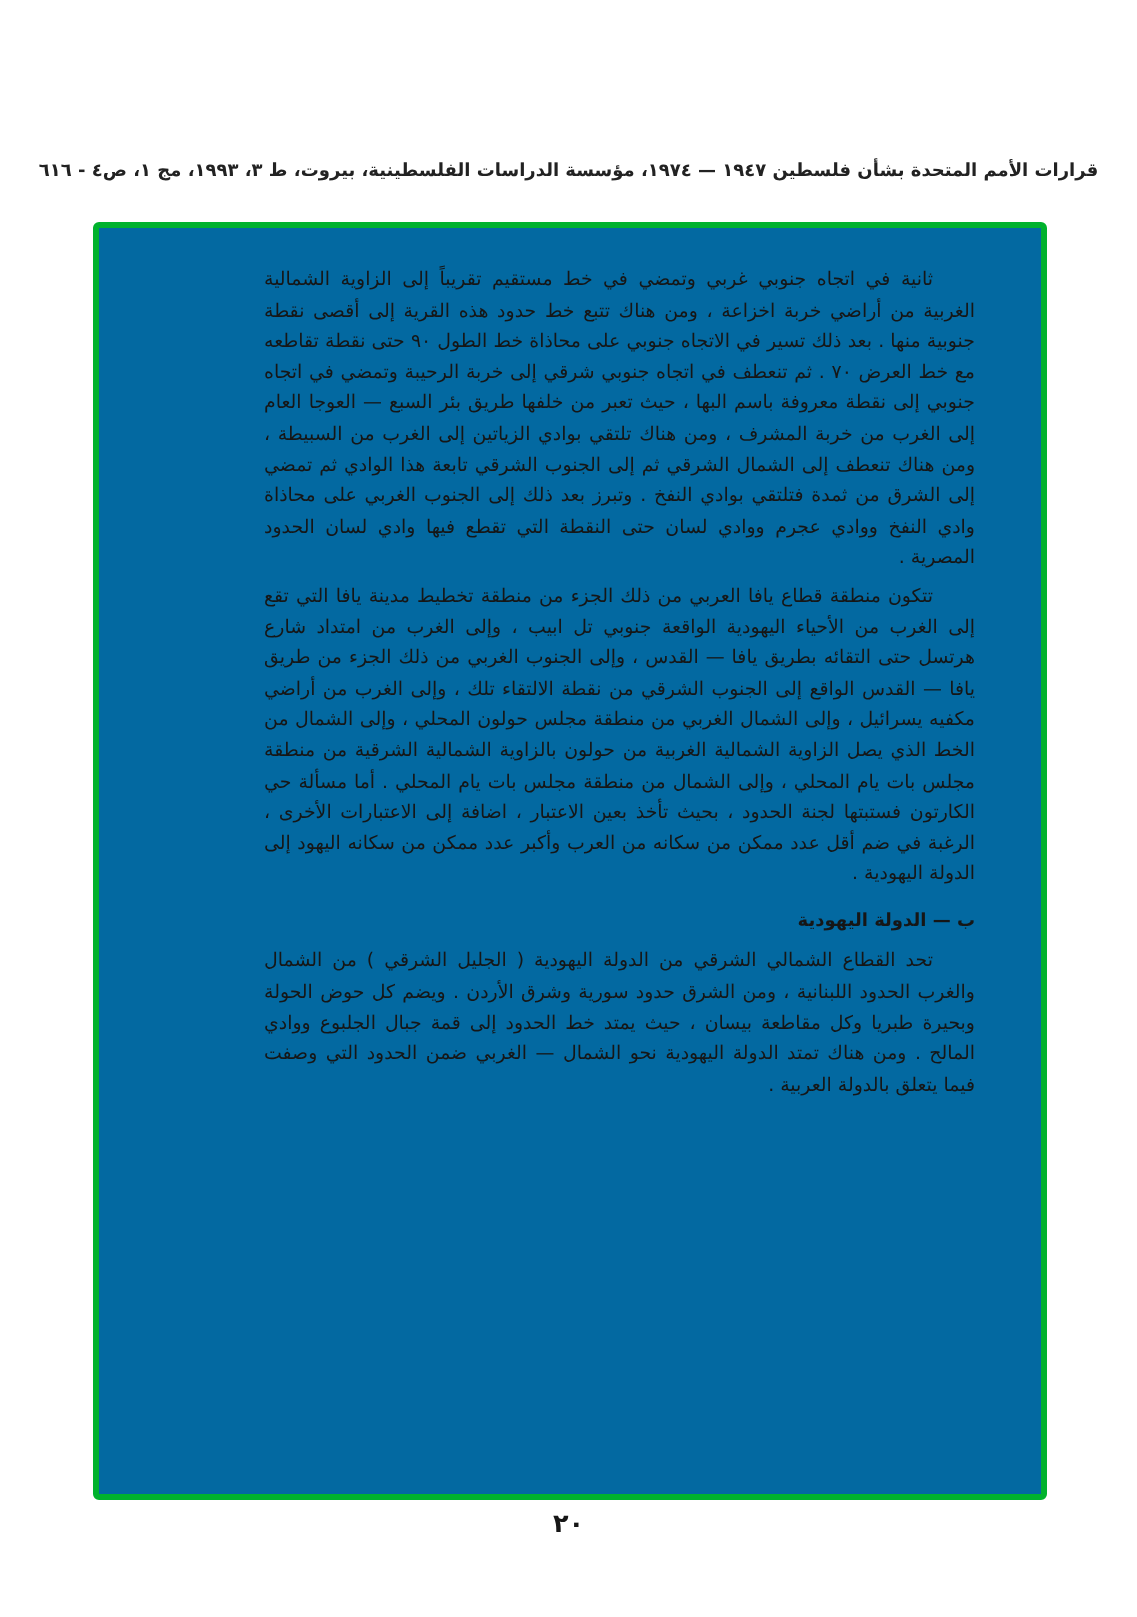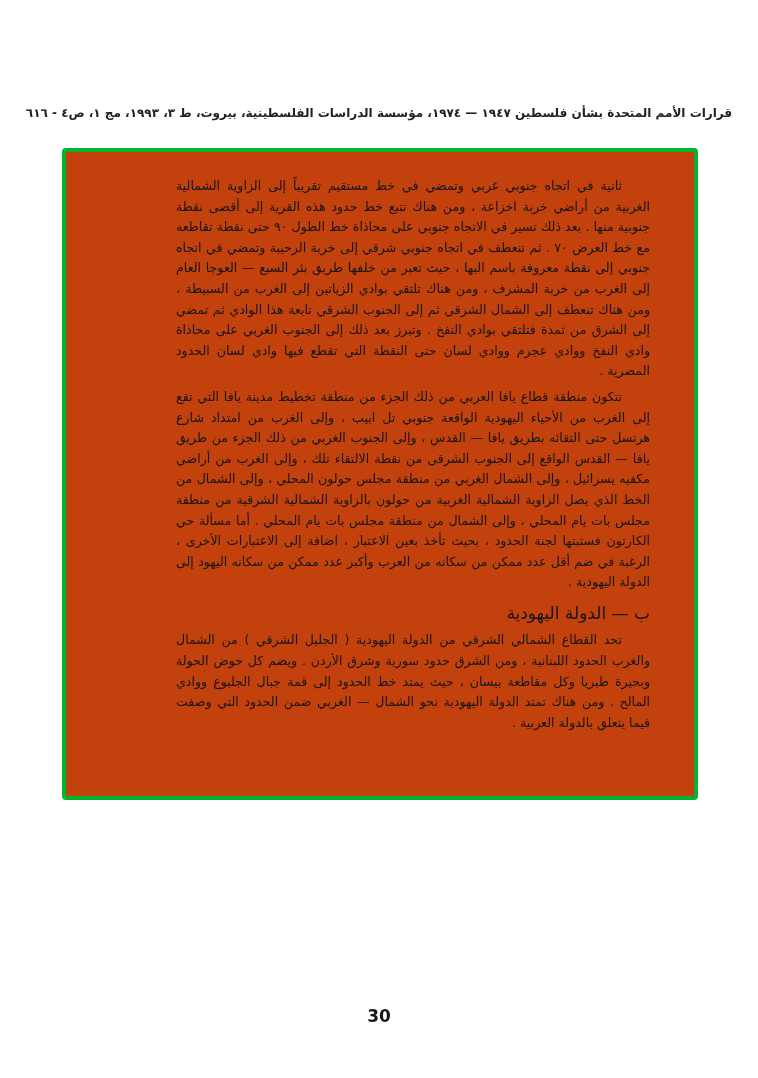--- a/index.html
+++ b/index.html
@@ -30,44 +30,44 @@
     text-align: center;
     direction: rtl;
     font-size: 12px;
     font-weight: bold;
     color: #222;
     white-space: nowrap;
   }
   .green-box {
     position: absolute;
     left: 62px; top: 148px;
-    width: 636px; height: 652px;
+    width: 636px; height: 852px;
     border: 4px solid var(--green);
     border-radius: 4px;
-    background: #c2410c;
+    background: #0369a1;
   }
   .text-block {
     position: absolute;
     top: 24px;
     right: 44px;
     width: 474px;
     direction: rtl;
     text-align: justify;
     font-size: 12.6px;
     line-height: 20.6px;
     color: #161616;
   }
   .para {
     margin: 0 0 5px 0;
     text-indent: 28px;
   }
   .section-heading {
     margin: 10px 0 7px 0;
-    font-size: 17px;
-    font-weight: normal;
+    font-size: 12px;
+    font-weight: bold;
     text-indent: 0;
   }
   .page-number {
     position: absolute;
     top: 1006px; left: 0; width: 100%;
     text-align: center;
     font-size: 17px;
     font-weight: bold;
     direction: rtl;
   }
@@ -87,15 +87,15 @@
 
       <p class="para">تتكون منطقة قطاع يافا العربي من ذلك الجزء من منطقة تخطيط مدينة يافا التي تقع إلى الغرب من الأحياء اليهودية الواقعة جنوبي تل ابيب ، وإلى الغرب من امتداد شارع هرتسل حتى التقائه بطريق يافا — القدس ، وإلى الجنوب الغربي من ذلك الجزء من طريق يافا — القدس الواقع إلى الجنوب الشرقي من نقطة الالتقاء تلك ، وإلى الغرب من أراضي مكفيه يسرائيل ، وإلى الشمال الغربي من منطقة مجلس حولون المحلي ، وإلى الشمال من الخط الذي يصل الزاوية الشمالية الغربية من حولون بالزاوية الشمالية الشرقية من منطقة مجلس بات يام المحلي ، وإلى الشمال من منطقة مجلس بات يام المحلي . أما مسألة حي الكارتون فستبتها لجنة الحدود ، بحيث تأخذ بعين الاعتبار ، اضافة إلى الاعتبارات الأخرى ، الرغبة في ضم أقل عدد ممكن من سكانه من العرب وأكبر عدد ممكن من سكانه اليهود إلى الدولة اليهودية .</p>
 
       <h3 class="section-heading">ب — الدولة اليهودية</h3>
 
       <p class="para">تحد القطاع الشمالي الشرقي من الدولة اليهودية ( الجليل الشرقي ) من الشمال والغرب الحدود اللبنانية ، ومن الشرق حدود سورية وشرق الأردن . ويضم كل حوض الحولة وبحيرة طبريا وكل مقاطعة بيسان ، حيث يمتد خط الحدود إلى قمة جبال الجلبوع ووادي المالح . ومن هناك تمتد الدولة اليهودية نحو الشمال — الغربي ضمن الحدود التي وصفت فيما يتعلق بالدولة العربية .</p>
 
     </div>
   </div>
 
-  <div class="page-number">30</div>
+  <div class="page-number">٢٠</div>
 
 </div>
 
 </body></html>

